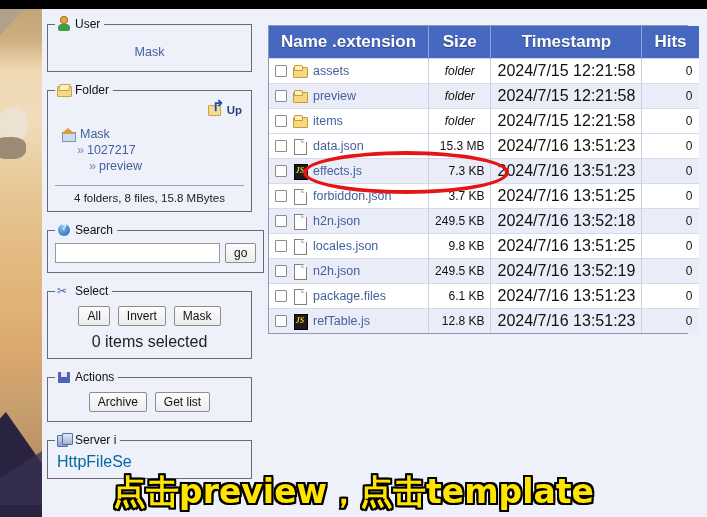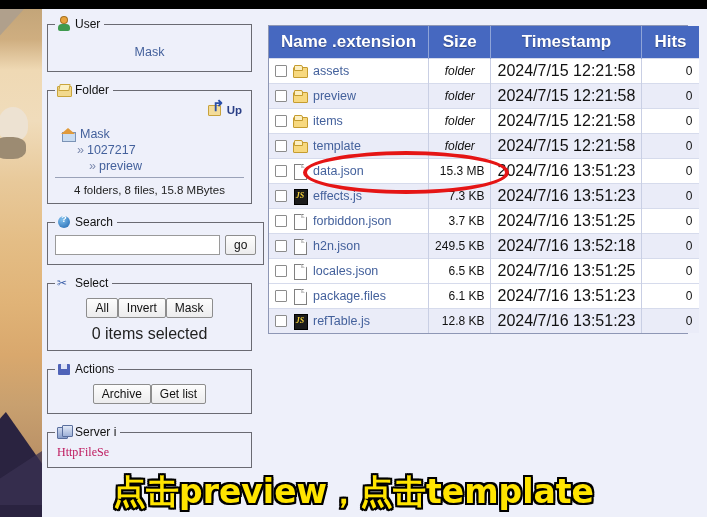--- a/index.html
+++ b/index.html
@@ -181,43 +181,43 @@
     width: 12px; height: 8px; background: #c9dcf1; border: 1px solid #7b93b6;
   }
   .ico-home::after {
     content: ""; position: absolute; left: 0px; top: 1px;
     width: 0; height: 0; border-left: 7px solid transparent;
     border-right: 7px solid transparent; border-bottom: 6px solid #e09a3a;
   }
   .chev { color: #7a88ad; margin-right: 3px; }
   .stats {
     border-top: 1px solid #9aa2b8;
-    padding-top: 6px;
+    margin-top: 8px; padding-top: 6px;
     text-align: center; font-size: 11.5px; color: #222;
   }
 
   
   .search-row { display: flex; gap: 5px; align-items: center; padding: 2px 0 2px 0; }
   input.txt {
     flex: 1; height: 20px; border: 1px solid #9a9a9a;
     background: #fff; font-size: 12px; padding: 0 4px;
     font-family: "Liberation Sans", sans-serif;
   }
   button.btn {
     background: linear-gradient(#fdfdfd, #ececed);
     border: 1px solid #8d8d8d; border-radius: 2px;
     font-size: 12px; padding: 2px 8px; cursor: pointer; color: #111;
     font-family: Liberation Sans, sans-serif;
   }
 
-  .btn-row { display: flex; justify-content: center; padding: 4px 0 2px 0; }
+  .btn-row { display: flex; gap: 8px; justify-content: center; padding: 4px 0 2px 0; }
   .sel-count { text-align: center; font-size: 16px; color: #222; padding-top: 5px; }
 
   
-  .server-link { font-size: 12px; color: #be185d; padding: 2px 0 0 2px; display: block; font-family: Liberation Serif, serif; }
+  .server-link { font-size: 16px; color: #0369a1; padding: 2px 0 0 2px; display: block; }
 
   
   .table-wrap {
     position: absolute; left: 226px; top: 16px;
     width: 420px;
     border: 1px solid #8e97b5;
     background: #fff;
   }
   table.files { border-collapse: collapse; width: 100%; font-size: 12px; }
   table.files th {
@@ -455,32 +455,20 @@
                 <span class="name-cell">
                   <span class="cb"></span>
                   <span class="ftico folder"></span>
                   <span class="fname">items</span>
                 </span>
               </td>
               <td class="c-size is-folder">folder</td>
               <td class="c-time">2024/7/15 12:21:58</td>
               <td class="c-hits">0</td>
             </tr>
-            <tr class="even">
-              <td class="c-name">
-                <span class="name-cell">
-                  <span class="cb"></span>
-                  <span class="ftico folder"></span>
-                  <span class="fname">template</span>
-                </span>
-              </td>
-              <td class="c-size is-folder">folder</td>
-              <td class="c-time">2024/7/15 12:21:58</td>
-              <td class="c-hits">0</td>
-            </tr>
             <tr class="odd">
               <td class="c-name">
                 <span class="name-cell">
                   <span class="cb"></span>
                   <span class="ftico doc"></span>
                   <span class="fname">data.json</span>
                 </span>
               </td>
               <td class="c-size">15.3 MB</td>
               <td class="c-time">2024/7/16 13:51:23</td>
@@ -523,22 +511,34 @@
               <td class="c-hits">0</td>
             </tr>
             <tr class="odd">
               <td class="c-name">
                 <span class="name-cell">
                   <span class="cb"></span>
                   <span class="ftico doc"></span>
                   <span class="fname">locales.json</span>
                 </span>
               </td>
-              <td class="c-size">6.5 KB</td>
+              <td class="c-size">9.8 KB</td>
               <td class="c-time">2024/7/16 13:51:25</td>
+              <td class="c-hits">0</td>
+            </tr>
+            <tr class="even">
+              <td class="c-name">
+                <span class="name-cell">
+                  <span class="cb"></span>
+                  <span class="ftico doc"></span>
+                  <span class="fname">n2h.json</span>
+                </span>
+              </td>
+              <td class="c-size">249.5 KB</td>
+              <td class="c-time">2024/7/16 13:52:19</td>
               <td class="c-hits">0</td>
             </tr>
             <tr class="odd">
               <td class="c-name">
                 <span class="name-cell">
                   <span class="cb"></span>
                   <span class="ftico doc"></span>
                   <span class="fname">package.files</span>
                 </span>
               </td>

